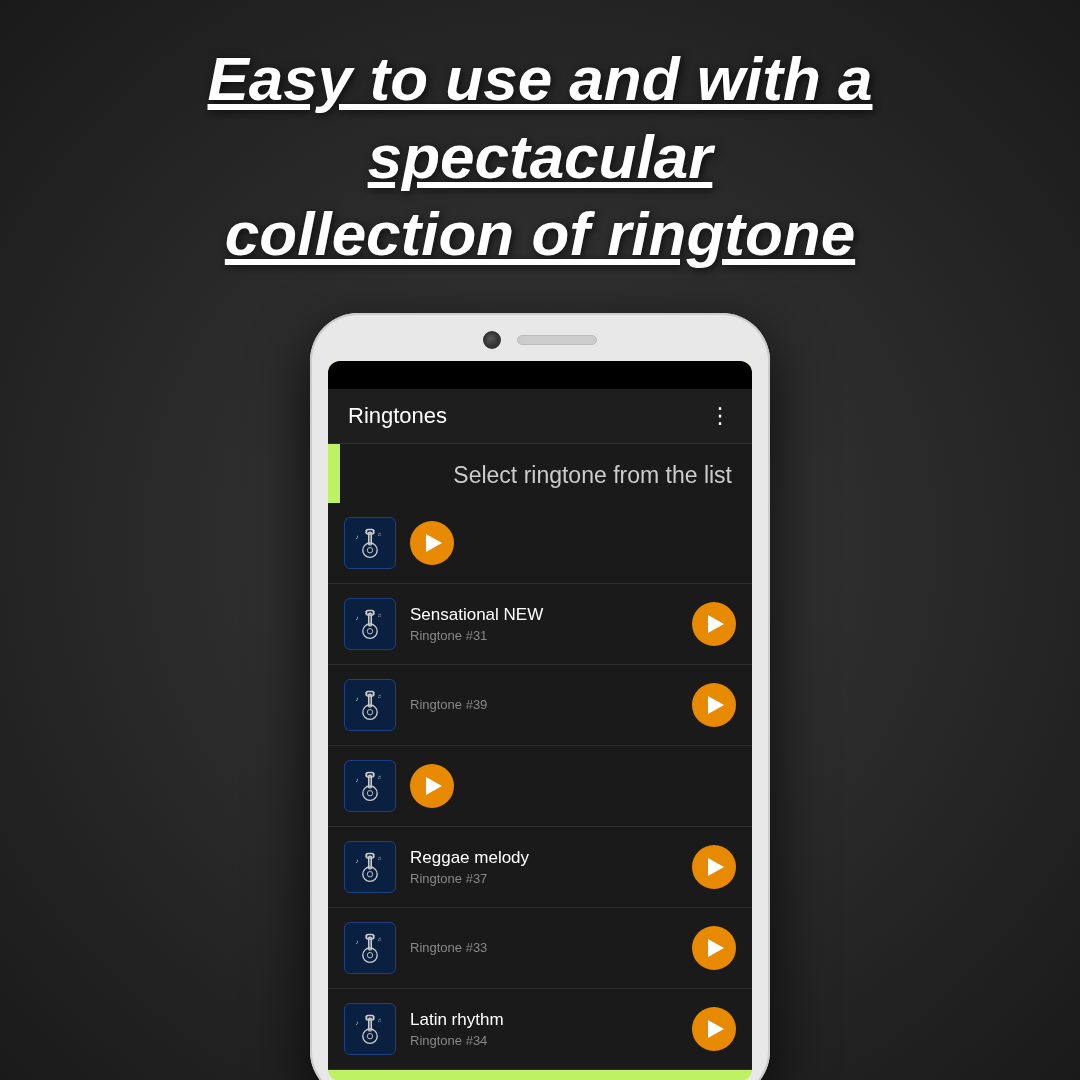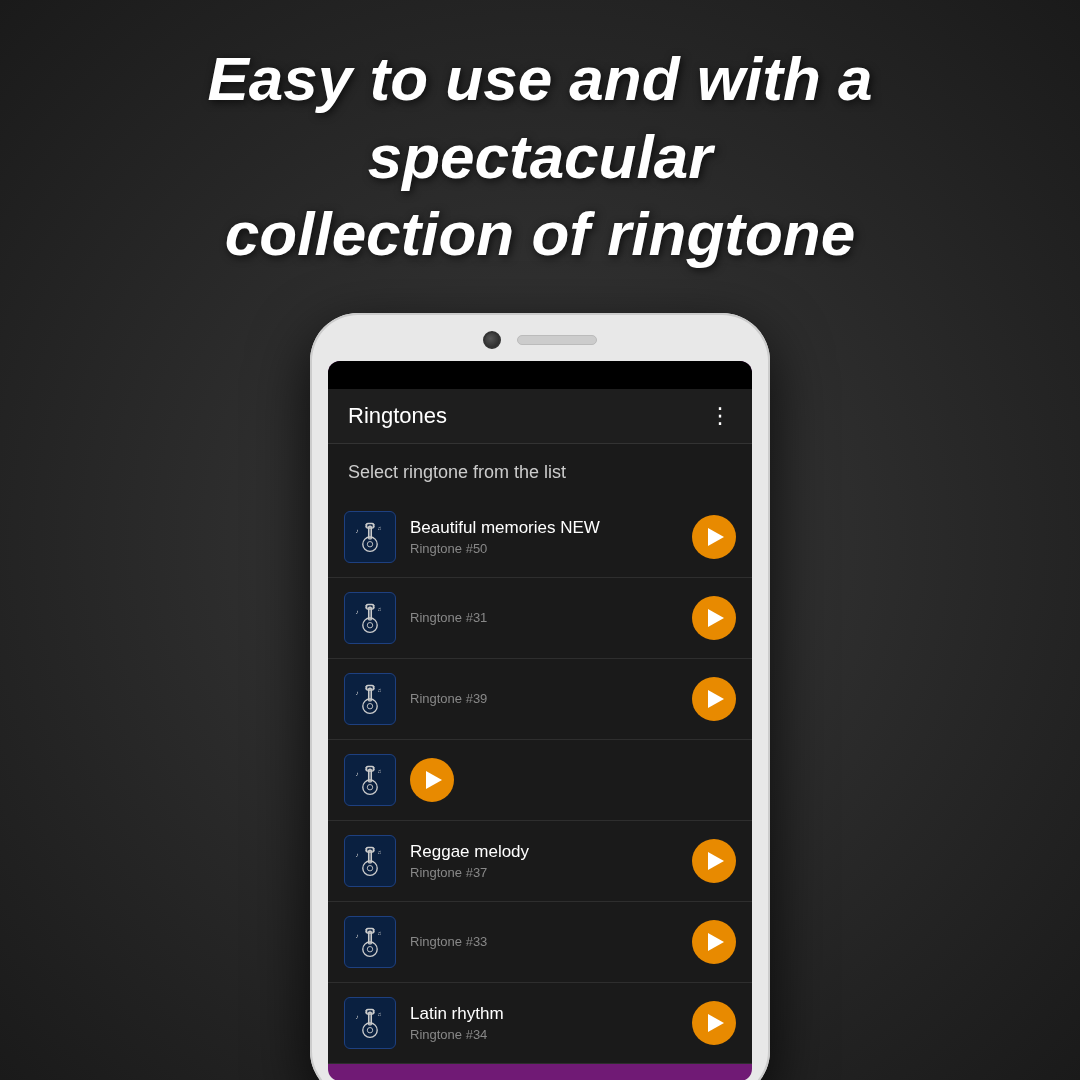--- a/index.html
+++ b/index.html
@@ -31,20 +31,21 @@
       text-align: center;
       color: #ffffff;
       font-family: 'Arial', cursive;
       font-style: italic;
       font-size: 62px;
       font-weight: bold;
       line-height: 1.25;
       padding: 40px 60px 30px;
       max-width: 1000px;
       text-shadow: 2px 2px 8px rgba(0,0,0,0.7);
+      text-decoration: underline;
     }
 
     
     .phone-wrapper {
       position: relative;
       z-index: 2;
       width: 460px;
       margin-top: 10px;
     }
 
@@ -75,21 +76,21 @@
 
     .speaker {
       width: 80px;
       height: 10px;
       border-radius: 5px;
       background: #ccc;
       border: 1px solid #bbb;
     }
 
     .phone-screen {
-      background: #701a75;
+      background: #bef264;
       border-radius: 12px;
       overflow: hidden;
       height: 720px;
     }
 
     .status-bar {
       background: #000;
       height: 28px;
     }
 
@@ -109,25 +110,26 @@
     }
 
     .more-icon {
       color: #ffffff;
       font-size: 22px;
       letter-spacing: 1px;
       cursor: pointer;
     }
 
     .list-header {
-      text-align: left;
+      text-align: right;
       color: #cccccc;
-      font-size: 18px;
+      font-size: 23px;
       padding: 18px 20px 14px;
       background: #1a1a1a;
+      margin-left: 12px;
     }
 
     .ringtone-list {
       background: #1a1a1a;
     }
 
     .ringtone-item {
       display: flex;
       align-items: center;
       padding: 14px 16px;
@@ -232,52 +234,49 @@
         <circle cx="24" cy="6.5" r="1.2" fill="#ccc"></circle>
         <circle cx="16" cy="8.5" r="1.2" fill="#ccc"></circle>
         <circle cx="24" cy="8.5" r="1.2" fill="#ccc"></circle>
 
         <circle cx="20" cy="28" r="3" fill="none" stroke="#ccc" stroke-width="1"></circle>
 
         <text x="4" y="16" font-size="7" fill="#ccc">♪</text>
         <text x="28" y="12" font-size="6" fill="#ccc">♫</text>
       </svg>
     </div>
+    <div class="play-btn">
+      <div class="play-triangle"></div>
+    </div>
+  </div>
+          <div class="ringtone-item">
+    <div class="ringtone-thumb">
+      <svg class="guitar-svg" viewBox="0 0 40 40">
+
+        <ellipse cx="20" cy="28" rx="8" ry="8" fill="none" stroke="#ccc" stroke-width="1.5"></ellipse>
+
+        <rect x="18.5" y="8" width="3" height="14" rx="1" fill="none" stroke="#ccc" stroke-width="1.5"></rect>
+
+        <rect x="16" y="5" width="8" height="5" rx="1.5" fill="none" stroke="#ccc" stroke-width="1.5"></rect>
+
+        <line x1="20" y1="8" x2="20" y2="20" stroke="#ccc" stroke-width="0.8"></line>
+
+        <circle cx="16" cy="6.5" r="1.2" fill="#ccc"></circle>
+        <circle cx="24" cy="6.5" r="1.2" fill="#ccc"></circle>
+        <circle cx="16" cy="8.5" r="1.2" fill="#ccc"></circle>
+        <circle cx="24" cy="8.5" r="1.2" fill="#ccc"></circle>
+
+        <circle cx="20" cy="28" r="3" fill="none" stroke="#ccc" stroke-width="1"></circle>
+
+        <text x="4" y="16" font-size="7" fill="#ccc">♪</text>
+        <text x="28" y="12" font-size="6" fill="#ccc">♫</text>
+      </svg>
+    </div>
     <div class="ringtone-info">
-      <div class="ringtone-name">Beautiful memories NEW</div>
-      <div class="ringtone-sub">Ringtone #50</div>
-    </div>
-    <div class="play-btn">
-      <div class="play-triangle"></div>
-    </div>
-  </div>
-          <div class="ringtone-item">
-    <div class="ringtone-thumb">
-      <svg class="guitar-svg" viewBox="0 0 40 40">
-
-        <ellipse cx="20" cy="28" rx="8" ry="8" fill="none" stroke="#ccc" stroke-width="1.5"></ellipse>
-
-        <rect x="18.5" y="8" width="3" height="14" rx="1" fill="none" stroke="#ccc" stroke-width="1.5"></rect>
-
-        <rect x="16" y="5" width="8" height="5" rx="1.5" fill="none" stroke="#ccc" stroke-width="1.5"></rect>
-
-        <line x1="20" y1="8" x2="20" y2="20" stroke="#ccc" stroke-width="0.8"></line>
-
-        <circle cx="16" cy="6.5" r="1.2" fill="#ccc"></circle>
-        <circle cx="24" cy="6.5" r="1.2" fill="#ccc"></circle>
-        <circle cx="16" cy="8.5" r="1.2" fill="#ccc"></circle>
-        <circle cx="24" cy="8.5" r="1.2" fill="#ccc"></circle>
-
-        <circle cx="20" cy="28" r="3" fill="none" stroke="#ccc" stroke-width="1"></circle>
-
-        <text x="4" y="16" font-size="7" fill="#ccc">♪</text>
-        <text x="28" y="12" font-size="6" fill="#ccc">♫</text>
-      </svg>
-    </div>
-    <div class="ringtone-info">
+      <div class="ringtone-name">Sensational NEW</div>
       <div class="ringtone-sub">Ringtone #31</div>
     </div>
     <div class="play-btn">
       <div class="play-triangle"></div>
     </div>
   </div>
           <div class="ringtone-item">
     <div class="ringtone-thumb">
       <svg class="guitar-svg" viewBox="0 0 40 40">
 

